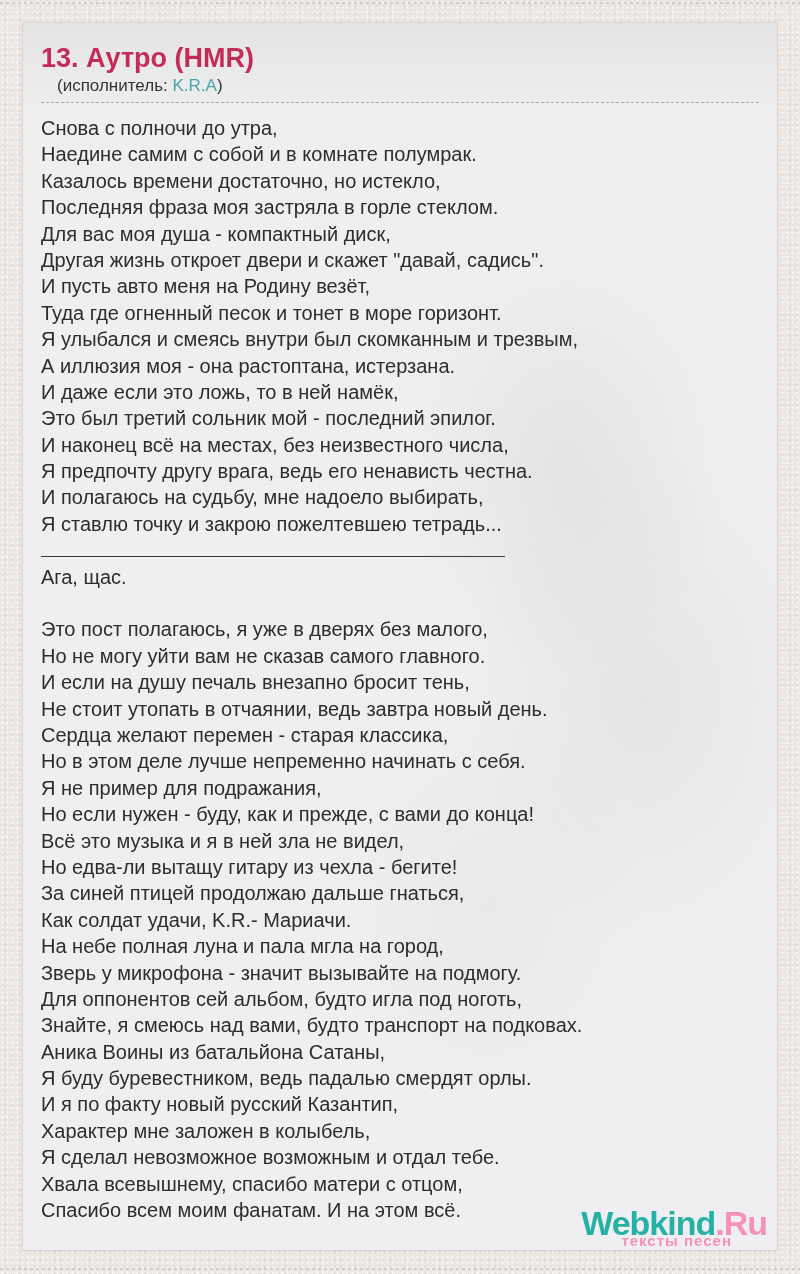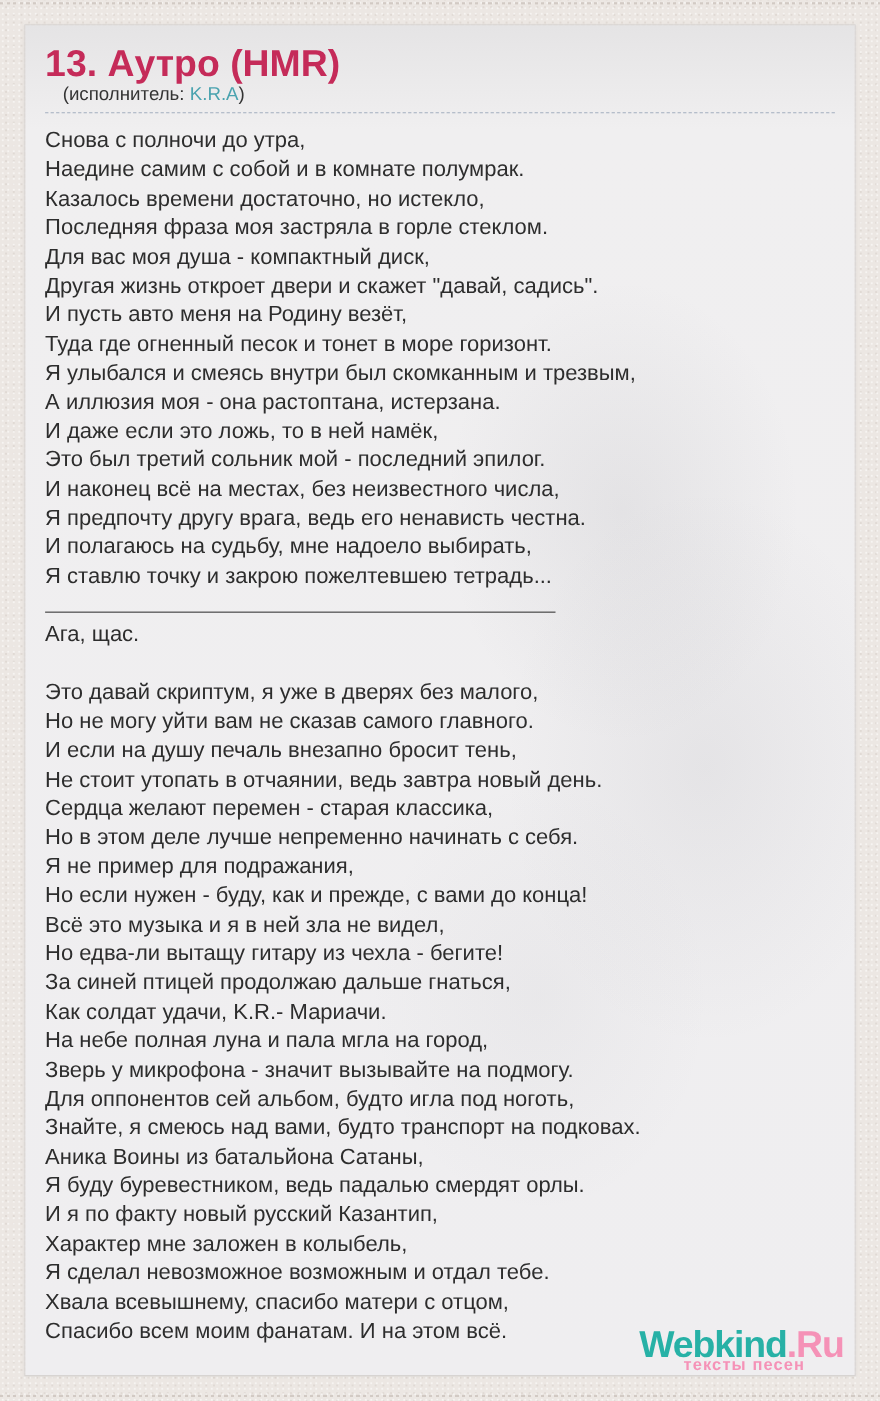--- a/index.html
+++ b/index.html
@@ -30,21 +30,21 @@
     background:
       radial-gradient(ellipse 230px 300px at 72% 36%, rgba(120,120,130,0.10), transparent 70%),
       radial-gradient(ellipse 260px 360px at 82% 55%, rgba(120,120,130,0.09), transparent 70%),
       radial-gradient(ellipse 220px 280px at 62% 72%, rgba(130,130,140,0.06), transparent 70%),
       linear-gradient(180deg,#e5e4e5 0px,#f0eff0 95px,#efeef0 100%);
     box-shadow:0 1px 3px rgba(0,0,0,0.05);
     padding:20px 18px 0 18px;
   }
   .title{
     margin:0 0 3px 0;
-    font-size:34px;
+    font-size:27px;
     font-weight:bold;
     line-height:30px;
     color:var(--title-color,#c52b59);
   }
   .artist{
     font-size:17px;
     line-height:19px;
     color:#343434;
     margin-left:16px;
   }
@@ -123,21 +123,21 @@
       <div class="lyric-row">А иллюзия моя - она растоптана, истерзана.</div>
       <div class="lyric-row">И даже если это ложь, то в ней намёк,</div>
       <div class="lyric-row">Это был третий сольник мой - последний эпилог.</div>
       <div class="lyric-row">И наконец всё на местах, без неизвестного числа,</div>
       <div class="lyric-row">Я предпочту другу врага, ведь его ненависть честна.</div>
       <div class="lyric-row">И полагаюсь на судьбу, мне надоело выбирать,</div>
       <div class="lyric-row">Я ставлю точку и закрою пожелтевшею тетрадь...</div>
       <div class="lyric-row rule">&nbsp;</div>
       <div class="lyric-row">Ага, щас.</div>
       <div class="lyric-row blank">&nbsp;</div>
-      <div class="lyric-row">Это давай скриптум, я уже в дверях без малого,</div>
+      <div class="lyric-row">Это пост полагаюсь, я уже в дверях без малого,</div>
       <div class="lyric-row">Но не могу уйти вам не сказав самого главного.</div>
       <div class="lyric-row">И если на душу печаль внезапно бросит тень,</div>
       <div class="lyric-row">Не стоит утопать в отчаянии, ведь завтра новый день.</div>
       <div class="lyric-row">Сердца желают перемен - старая классика,</div>
       <div class="lyric-row">Но в этом деле лучше непременно начинать с себя.</div>
       <div class="lyric-row">Я не пример для подражания,</div>
       <div class="lyric-row">Но если нужен - буду, как и прежде, с вами до конца!</div>
       <div class="lyric-row">Всё это музыка и я в ней зла не видел,</div>
       <div class="lyric-row">Но едва-ли вытащу гитару из чехла - бегите!</div>
       <div class="lyric-row">За синей птицей продолжаю дальше гнаться,</div>

